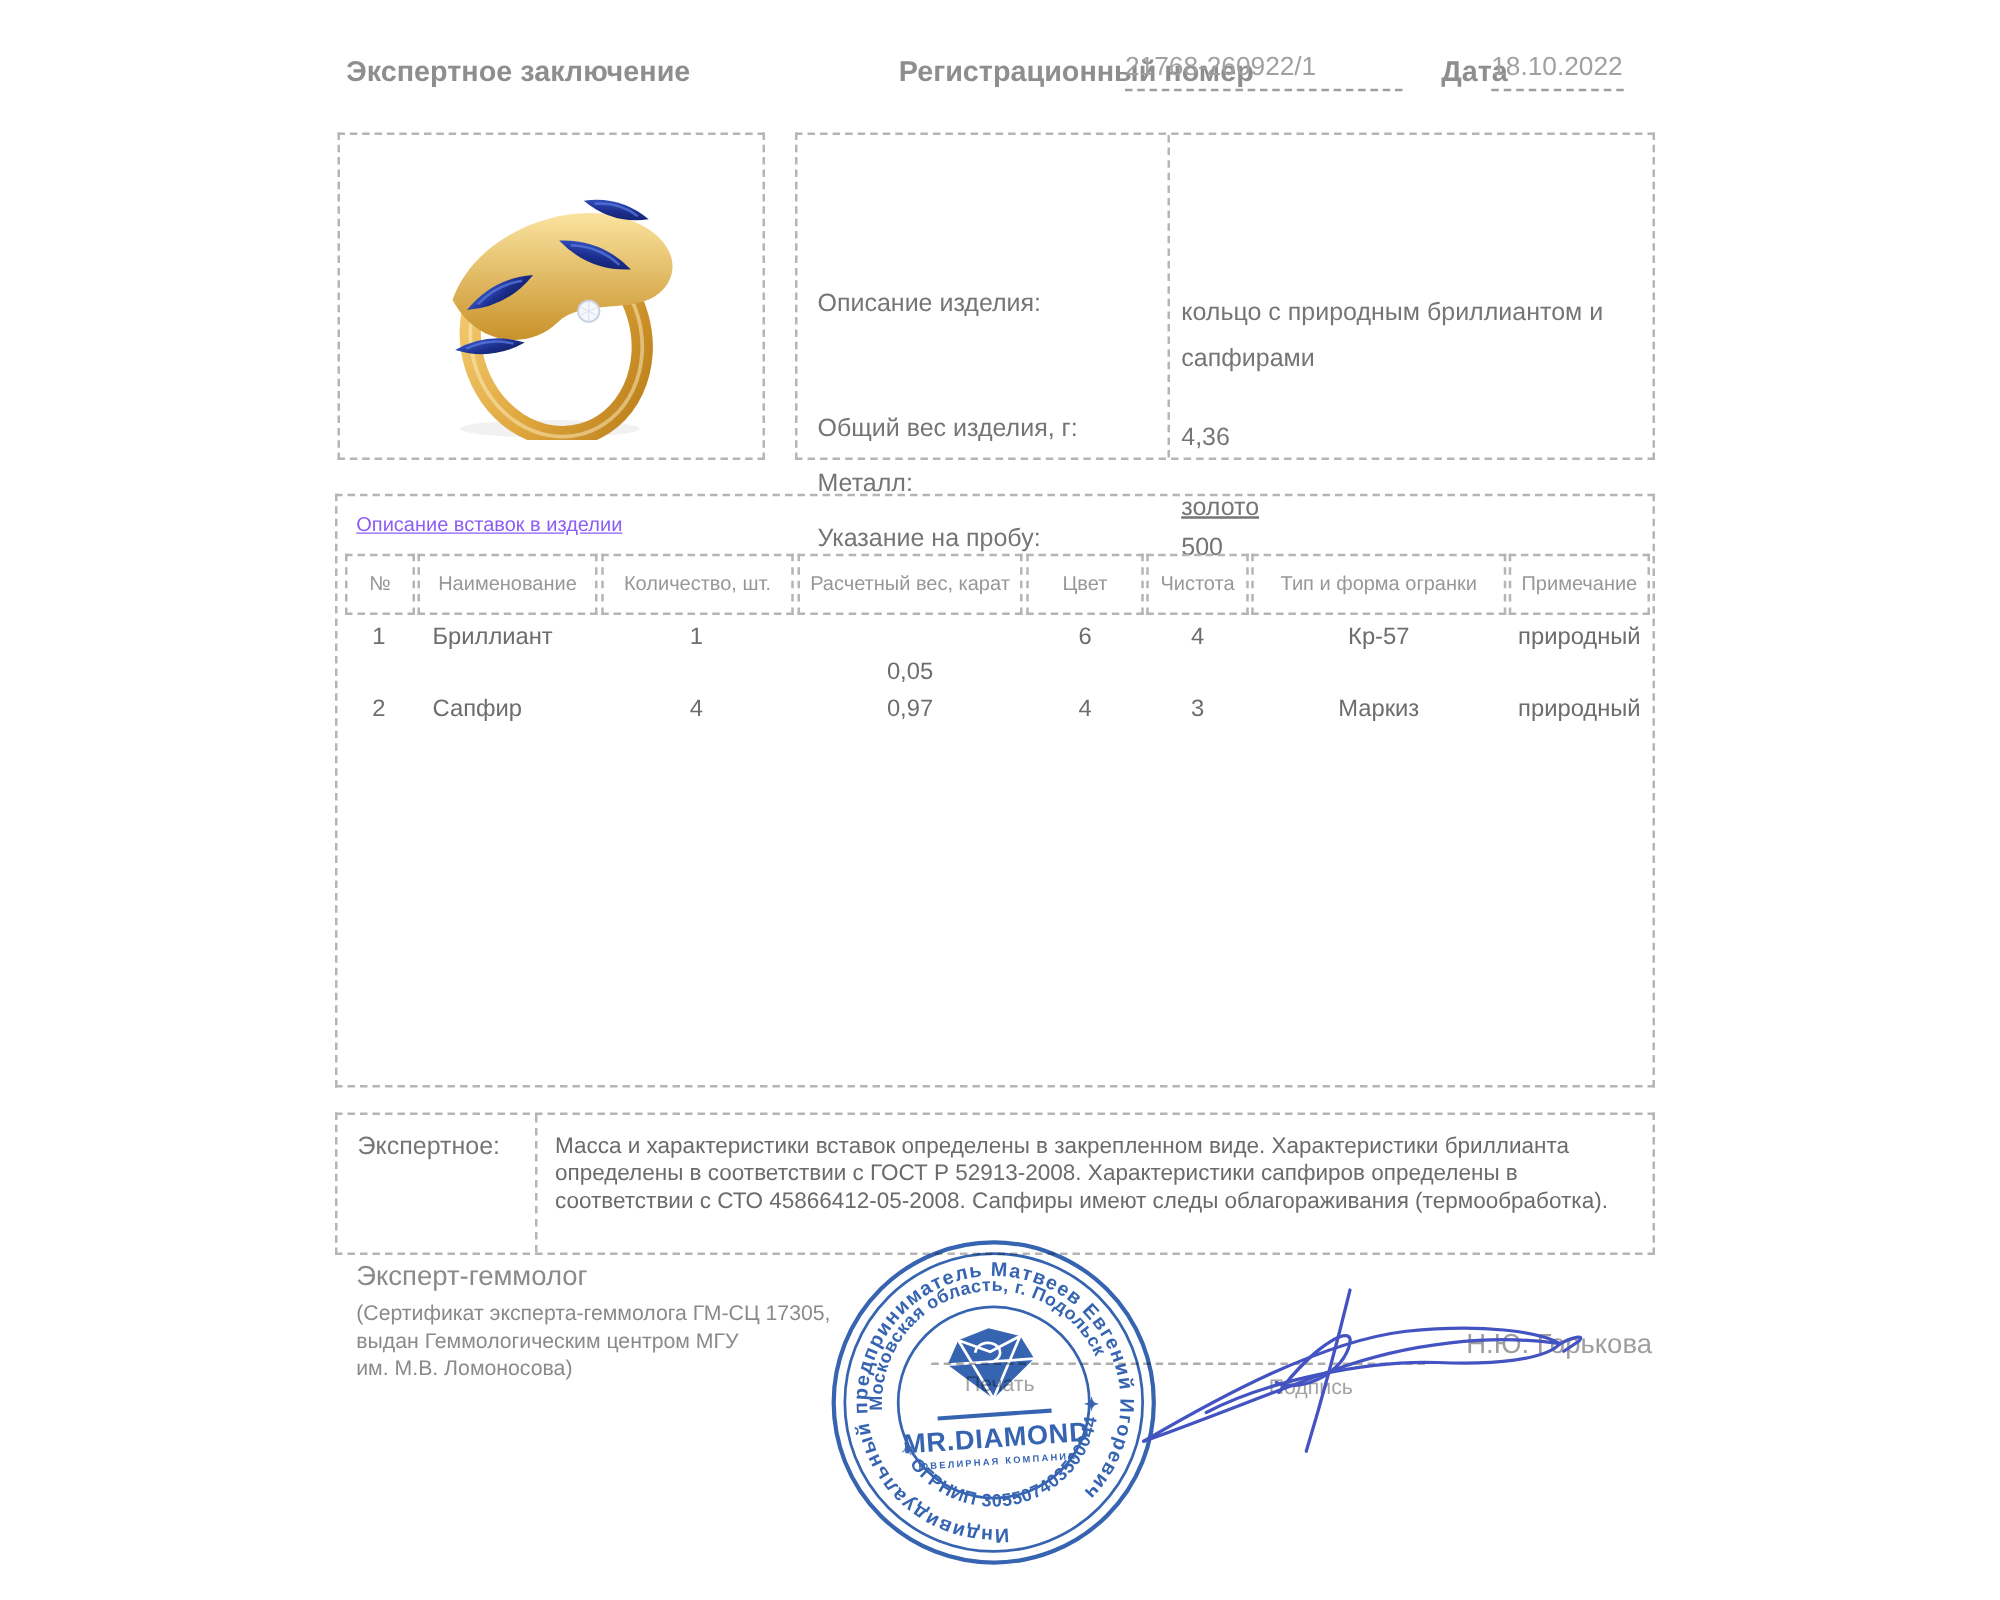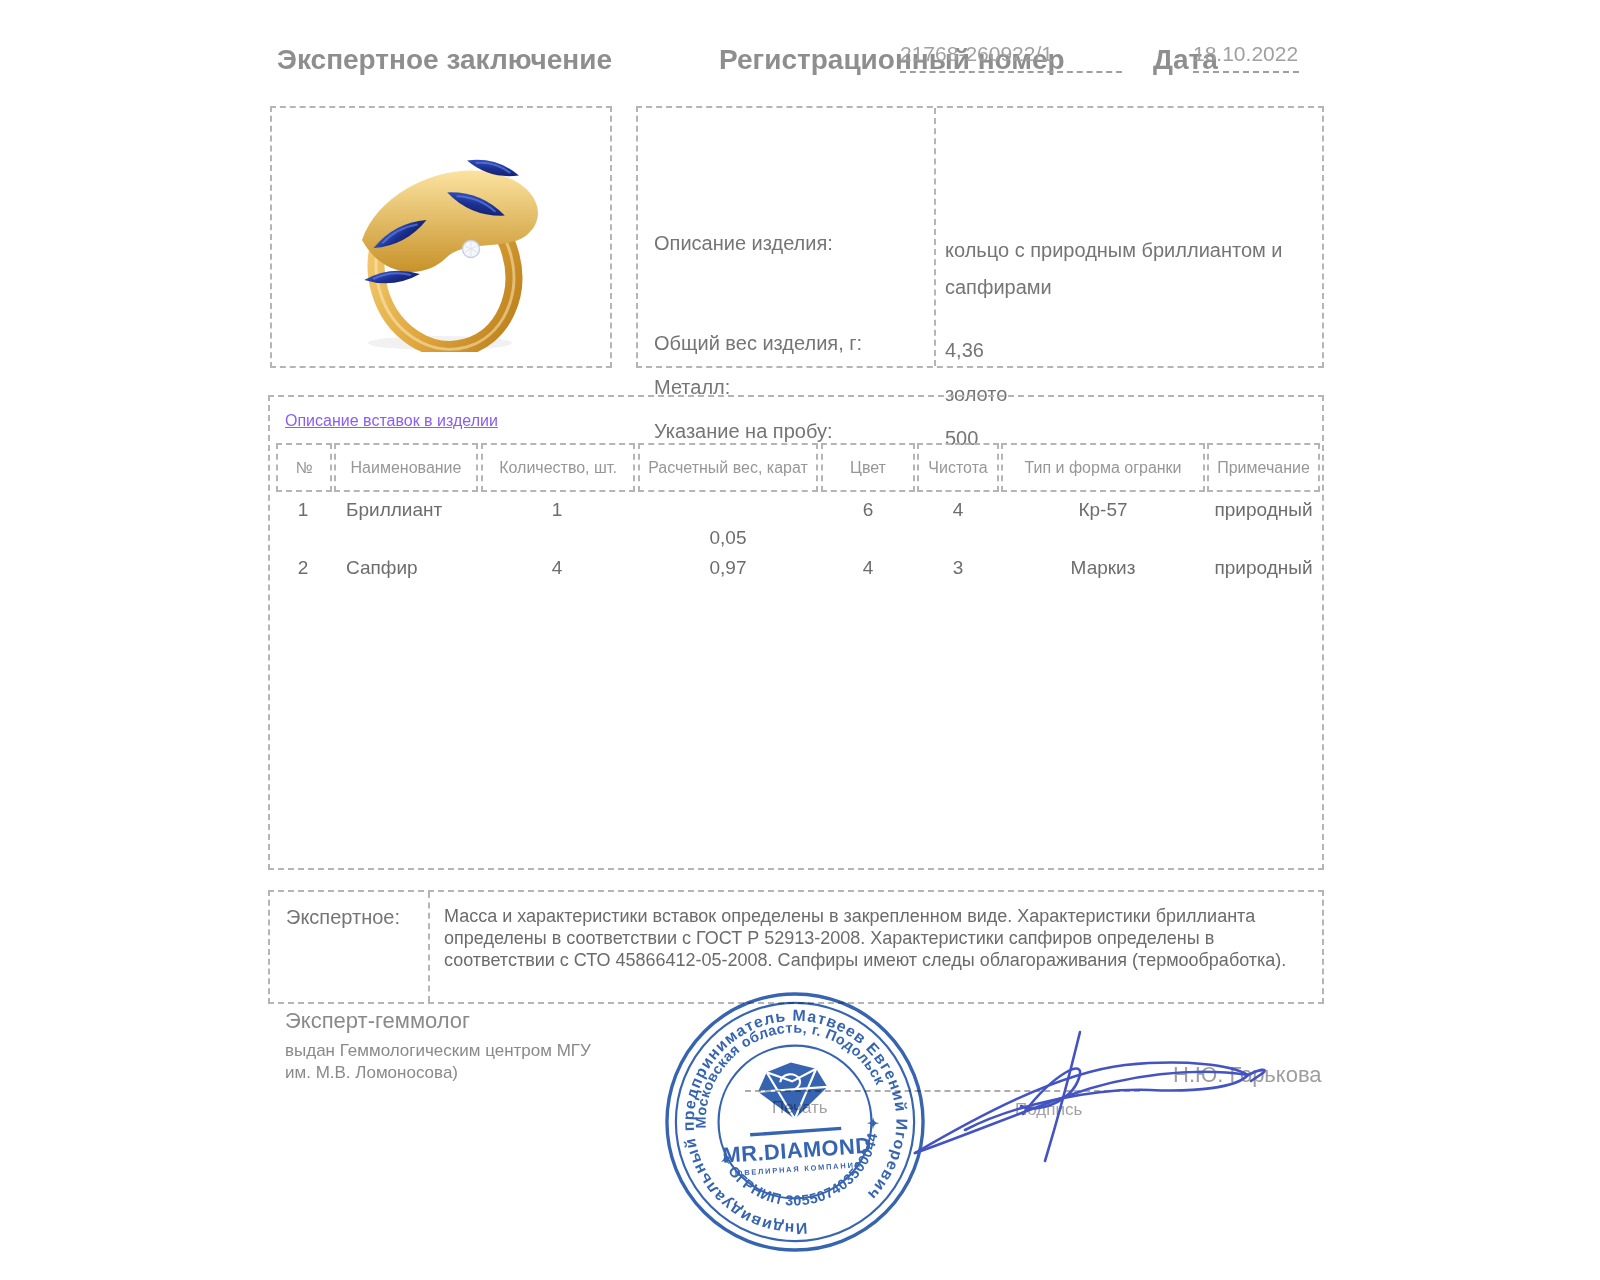--- a/index.html
+++ b/index.html
@@ -1,19 +1,19 @@
 <!DOCTYPE html>
 <html><head>
 <meta charset="utf-8">
 <style>
   html,body{margin:0;padding:0;background:#ffffff;}
   .page{position:relative;width:1600px;height:1280px;background:#fff;
         font-family:"Liberation Sans",sans-serif;overflow:hidden;}
   .abs{position:absolute;}
-  .lbl-bold{font-weight:bold;color:#8e8e8e;font-size:28px;}
+  .lbl-bold{font-weight:bold;color:#8e8e8e;font-size:23px;}
   .val-dash{color:#a0a0a0;font-size:21px;border-bottom:2px dashed #9e9e9e;padding-bottom:5px;}
   .dashed-box{position:absolute;border:2px dashed #b5b5b5;}
   .desc-label{position:absolute;left:16px;color:#757575;font-size:20px;}
   .desc-value{position:absolute;left:307px;color:#757575;font-size:20px;line-height:37px;width:350px;}
   .v-divider{position:absolute;top:0;bottom:0;border-left:2px dashed #b5b5b5;}
   .tbl-title{position:absolute;color:#8b5cf6;font-size:16px;text-decoration:underline;}
   .hcell{position:absolute;border:2px dashed #b5b5b5;height:45px;display:flex;
          align-items:center;justify-content:center;color:#979797;font-size:16px;text-align:center;}
   .dcell{position:absolute;height:24px;line-height:24px;color:#6d6d6d;font-size:19px;text-align:center;}
   .dcell.left{text-align:left;padding-left:12px;}
@@ -85,21 +85,21 @@
     </svg>
   </div>
 
   <div class="dashed-box" style="left:636px;top:106px;width:684px;height:258px;">
     <div class="v-divider" style="left:296px;"></div>
     <div class="desc-label" style="top:124px;">Описание изделия:</div>
     <div class="desc-value" style="top:124px;">кольцо с природным бриллиантом и сапфирами</div>
     <div class="desc-label" style="top:224px;">Общий вес изделия, г:</div>
     <div class="desc-value" style="top:224px;">4,36</div>
     <div class="desc-label" style="top:268px;">Металл:</div>
-    <div class="desc-value" style="top:268px;">золото</div>
+    <div class="desc-value" style="top:280px;text-decoration:underline;">золото</div>
     <div class="desc-label" style="top:312px;">Указание на пробу:</div>
     <div class="desc-value" style="top:312px;">500</div>
   </div>
 
   <div class="dashed-box" style="left:268px;top:395px;width:1052px;height:471px;"></div>
   <div class="tbl-title" style="left:285px;top:412px;position:absolute;">Описание вставок в изделии</div>
 
   <div class="hcell" style="left:276px;top:443px;width:52px;">№</div>
   <div class="hcell" style="left:334px;top:443px;width:140px;">Наименование</div>
   <div class="hcell" style="left:481px;top:443px;width:150px;">Количество, шт.</div>
@@ -136,20 +136,21 @@
     <div class="abs" style="left:16px;top:14px;color:#757575;font-size:20px;">Экспертное:</div>
     <div class="abs" style="left:174px;top:13px;">
       <div class="comment-line">Масса и характеристики вставок определены в закрепленном виде. Характеристики бриллианта</div>
       <div class="comment-line">определены в соответствии с ГОСТ Р 52913-2008. Характеристики сапфиров определены в</div>
       <div class="comment-line">соответствии с СТО 45866412-05-2008. Сапфиры имеют следы облагораживания (термообработка).</div>
     </div>
   </div>
 
   <div class="abs" style="left:285px;top:1008px;font-size:22px;color:#8a8a8a;">Эксперт-геммолог</div>
   <div class="abs" style="left:285px;top:1040px;">
+    <div class="cert-line">(Сертификат эксперта-геммолога ГМ-СЦ 17305,</div>
     <div class="cert-line">выдан Геммологическим центром МГУ</div>
     <div class="cert-line">им. М.В. Ломоносова)</div>
   </div>
 
   <div class="sig-line" style="left:745px;top:1090px;width:395px;"></div>
   <div class="sig-label" style="left:772px;top:1098px;">Печать</div>
   <div class="sig-label" style="left:1015px;top:1100px;">Подпись</div>
   <div class="abs" style="left:1173px;top:1062px;font-size:22px;color:#9e9e9e;">Н.Ю. Горькова</div>
 
   <svg class="abs stamp" style="left:660px;top:987px;" width="270" height="270" viewBox="0 0 272 272">

